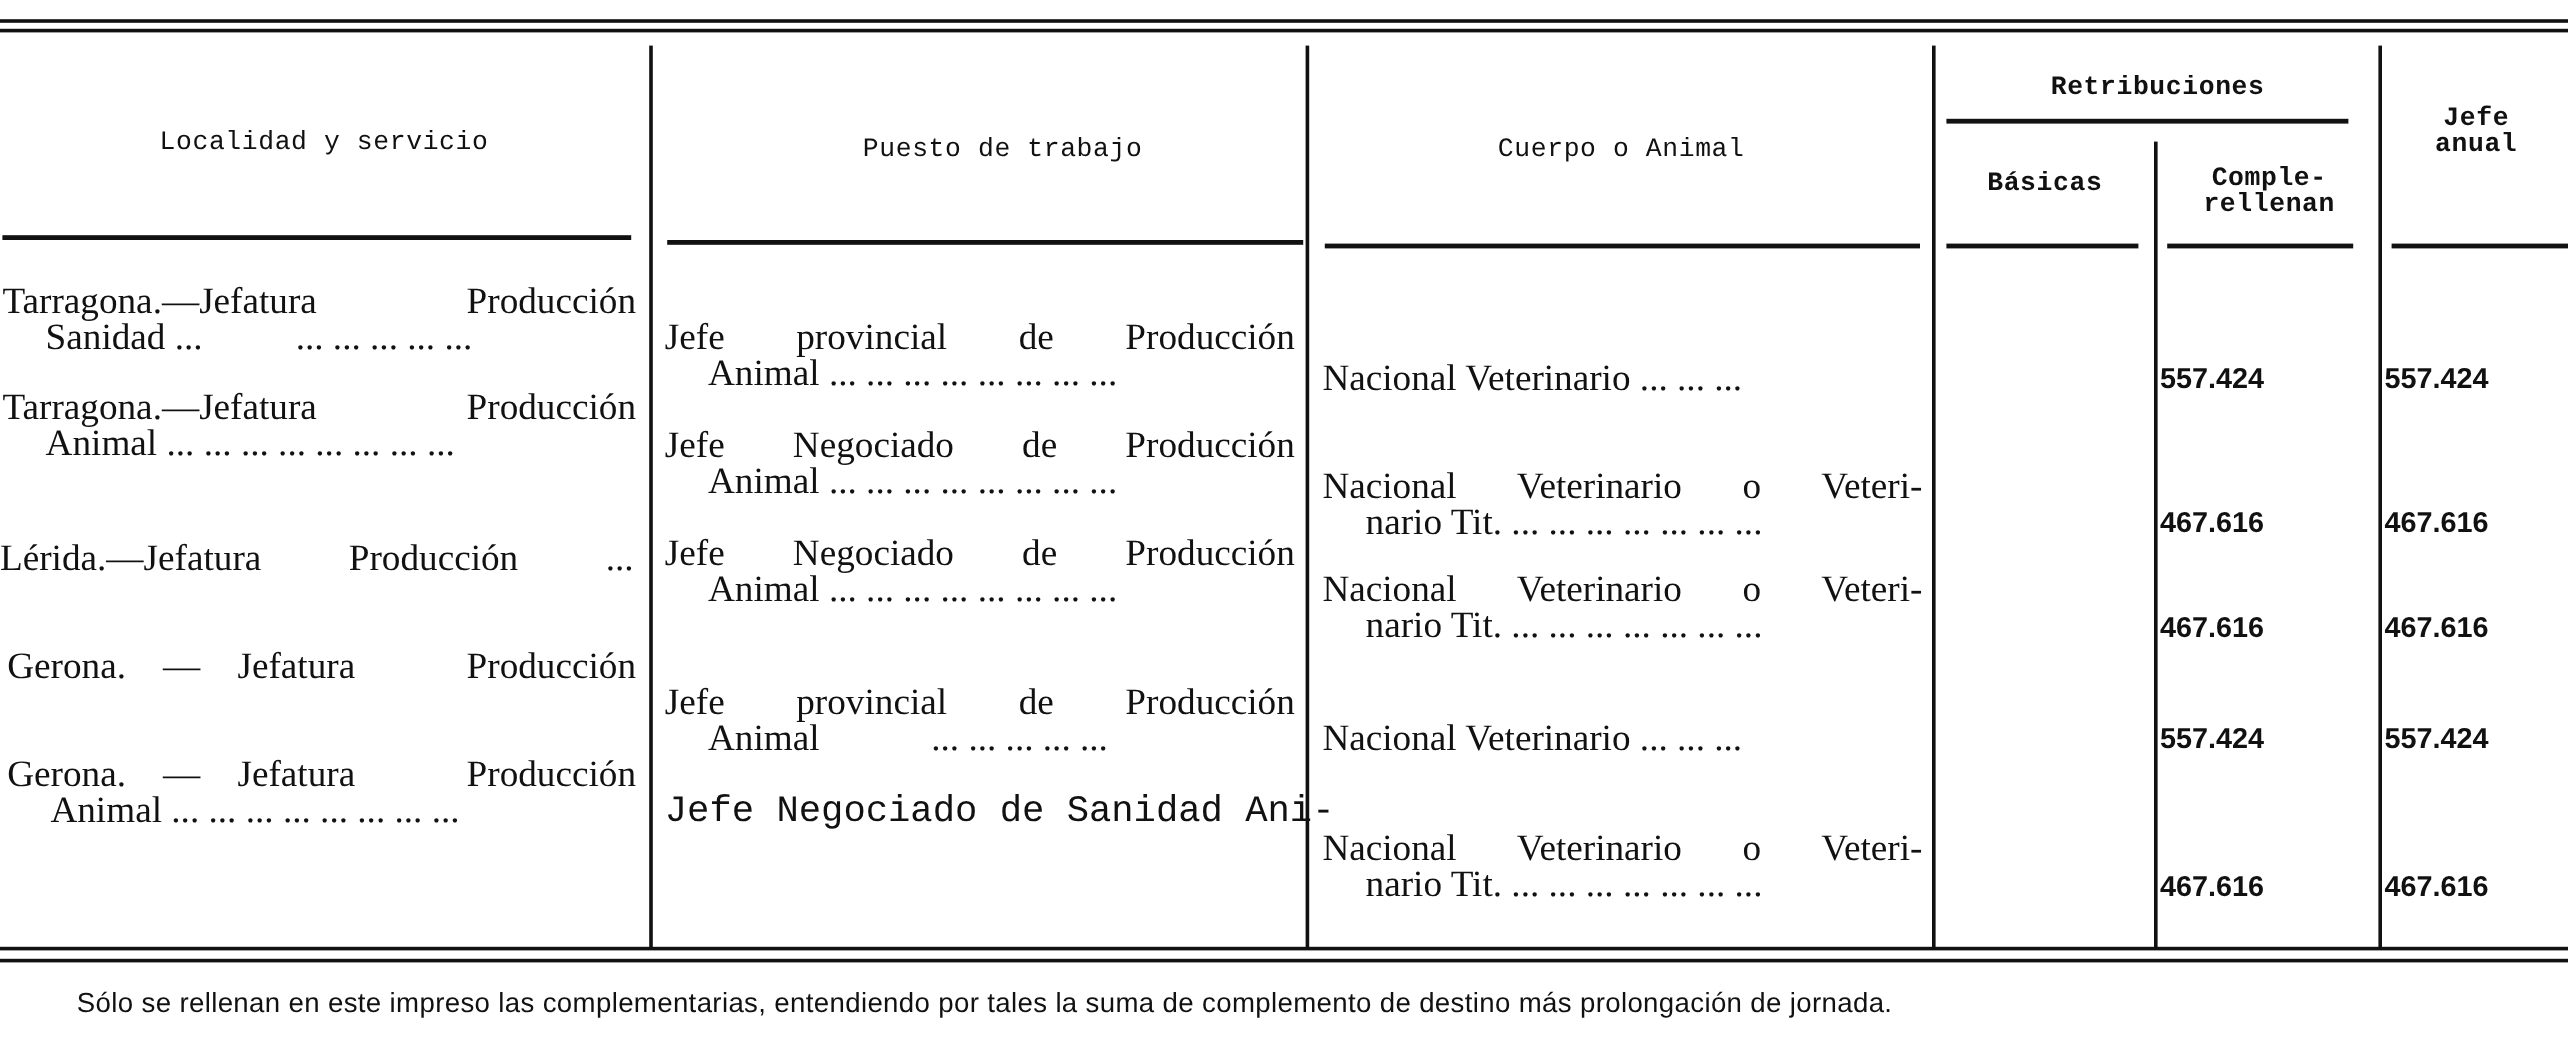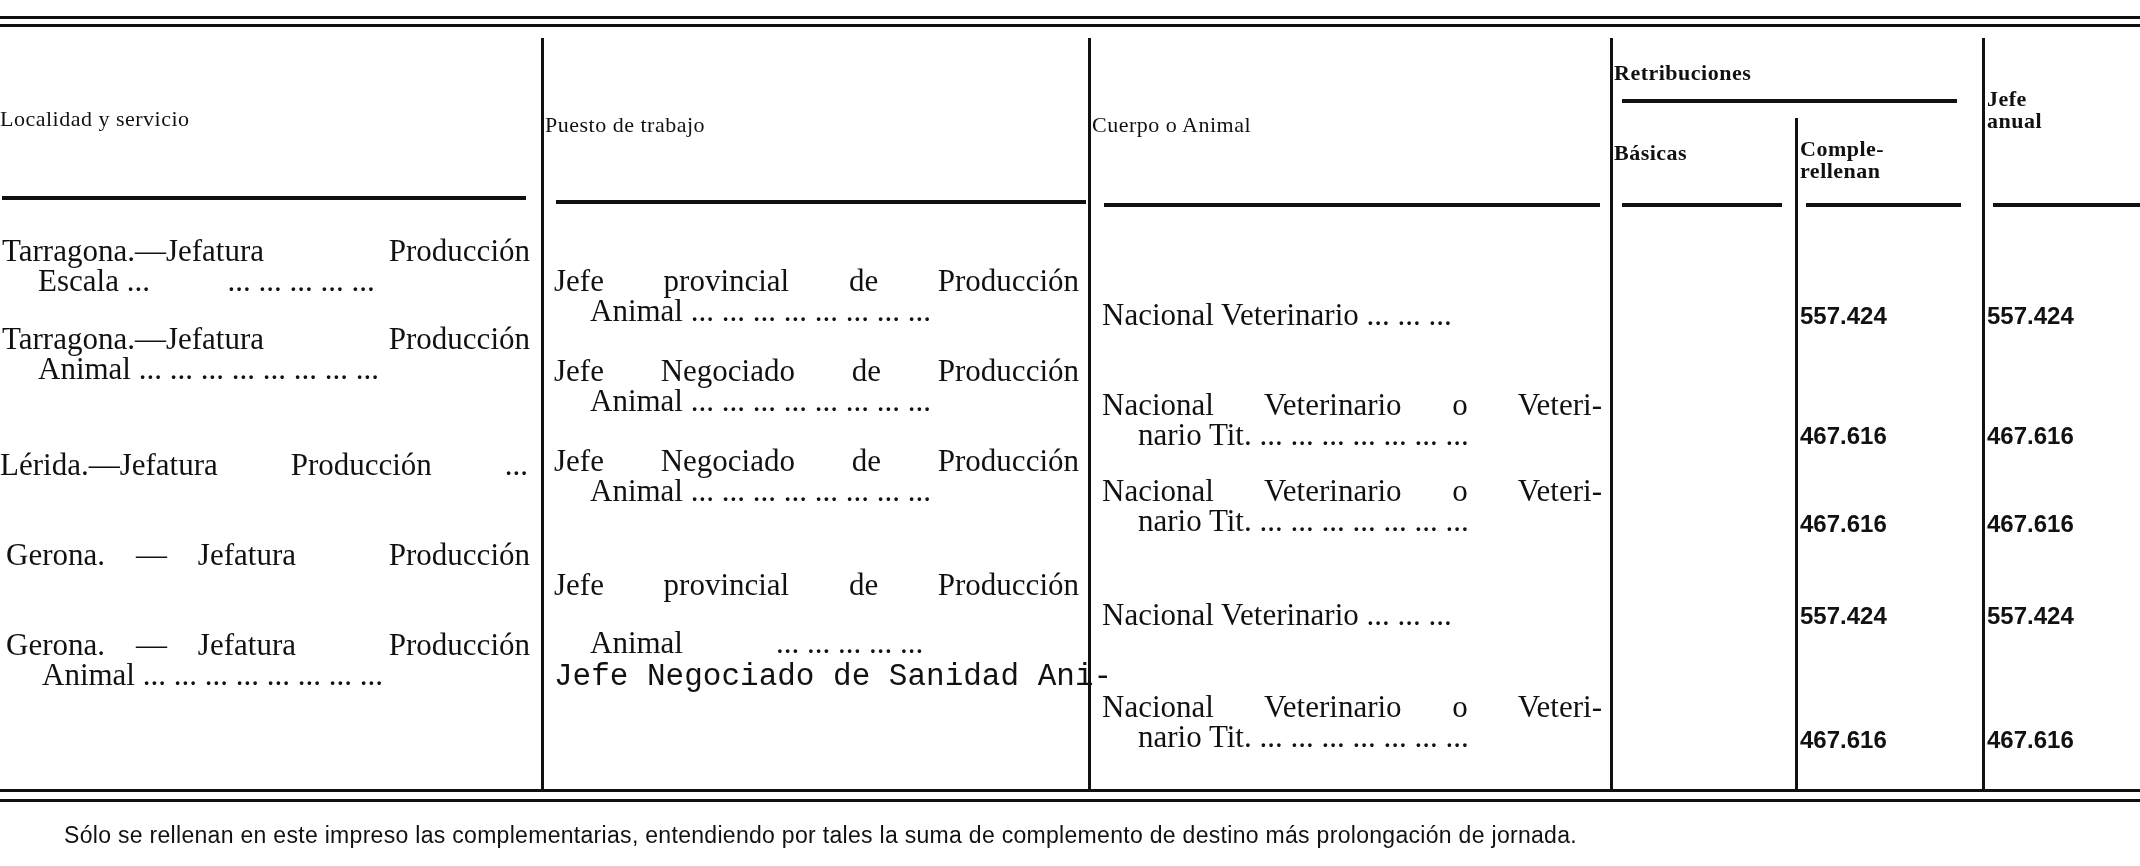--- a/index.html
+++ b/index.html
@@ -4,22 +4,22 @@
 <style>
   html, body { margin: 0; padding: 0; background: #ffffff; }
   body {
     width: 2140px; height: 866px; position: relative; overflow: hidden;
     font-family: "Liberation Serif", "DejaVu Serif", serif;
     color: #111;
   }
   .rule { position: absolute; background: #111; }
   .vline { position: absolute; width: 3px; background: #111; }
   .hdr {
-    position: absolute; font-family: Liberation Serif, serif;
-    font-size: 22px; letter-spacing: 0.5px;
+    position: absolute; font-family: Liberation Mono, monospace;
+    font-size: 22px; text-align: center; letter-spacing: 0.5px;
   }
   .hdr.bold { font-weight: bold; }
   .cell {
     position: absolute; font-size: 31px; line-height: 30px;
     font-family: "Liberation Serif", "DejaVu Serif", serif;
   }
   .cell .l1 { display: block; white-space: nowrap; }
   .cell .l2 { display: block; padding-left: 36px; white-space: nowrap; }
   .just { text-align: justify; text-align-last: justify; }
   .num {
@@ -38,21 +38,21 @@
 <div class="rule" style="left:0;top:16px;width:2140px;height:3px;"></div>
 <div class="rule" style="left:0;top:24px;width:2140px;height:3px;"></div>
 
 <div class="vline" style="left:541px;top:38px;height:752px;"></div>
 <div class="vline" style="left:1088px;top:38px;height:752px;"></div>
 <div class="vline" style="left:1610px;top:38px;height:752px;"></div>
 <div class="vline" style="left:1795px;top:118px;height:672px;"></div>
 <div class="vline" style="left:1982px;top:38px;height:752px;"></div>
 
 <div class="hdr" style="left:0;top:106px;width:540px;">Localidad y servicio</div>
-<div class="hdr" style="left:545px;top:112px;width:543px;">Puesto de trabajo</div>
+<div class="hdr" style="left:545px;top:112px;width:543px;padding-left:19px;">Puesto de trabajo</div>
 <div class="hdr" style="left:1092px;top:112px;width:518px;">Cuerpo o Animal</div>
 <div class="hdr bold" style="left:1614px;top:60px;width:368px;">Retribuciones</div>
 <div class="rule" style="left:1622px;top:99px;width:335px;height:4px;"></div>
 <div class="hdr bold" style="left:1614px;top:140px;width:180px;">Básicas</div>
 <div class="hdr bold" style="left:1800px;top:138px;width:182px;line-height:22px;">
   <span>Comple-</span><br>
   <span>rellenan</span>
 </div>
 <div class="hdr bold" style="left:1987px;top:88px;width:153px;line-height:22px;">
   <span>Jefe</span><br>
@@ -61,21 +61,21 @@
 
 <div class="rule" style="left:2px;top:196px;width:524px;height:4px;"></div>
 <div class="rule" style="left:556px;top:200px;width:530px;height:4px;"></div>
 <div class="rule" style="left:1104px;top:203px;width:496px;height:4px;"></div>
 <div class="rule" style="left:1622px;top:203px;width:160px;height:4px;"></div>
 <div class="rule" style="left:1806px;top:203px;width:155px;height:4px;"></div>
 <div class="rule" style="left:1993px;top:203px;width:147px;height:4px;"></div>
 
 <div class="cell" style="left:2px;top:236px;width:528px;">
   <span class="l1 just">Tarragona.—Jefatura Producción</span>
-  <span class="l2" style="white-space:pre;">Escala ...          ... ... ... ... ...</span>
+  <span class="l2" style="white-space:pre;">Sanidad ...          ... ... ... ... ...</span>
 </div>
 <div class="cell" style="left:2px;top:324px;width:528px;">
   <span class="l1 just">Tarragona.—Jefatura Producción</span>
   <span class="l2">Animal ... ... ... ... ... ... ... ...</span>
 </div>
 <div class="cell" style="left:0;top:450px;width:528px;">
   <span class="l1 just">Lérida.—Jefatura Producción ...</span>
 </div>
 <div class="cell" style="left:6px;top:540px;width:524px;">
   <span class="l1 just" style="white-space:pre;">Gerona. — Jefatura   Producción</span>
@@ -92,21 +92,21 @@
 <div class="cell" style="left:554px;top:356px;width:525px;">
   <span class="l1 just">Jefe Negociado de Producción</span>
   <span class="l2">Animal ... ... ... ... ... ... ... ...</span>
 </div>
 <div class="cell" style="left:554px;top:446px;width:525px;">
   <span class="l1 just">Jefe Negociado de Producción</span>
   <span class="l2">Animal ... ... ... ... ... ... ... ...</span>
 </div>
 <div class="cell" style="left:554px;top:570px;width:525px;">
   <span class="l1 just">Jefe provincial de Producción</span>
-  <span class="l2" style="white-space:pre;margin-top:28px;">Animal            ... ... ... ... ...</span>
+  <span class="l2" style="white-space:pre;">Animal            ... ... ... ... ...</span>
 </div>
 <div class="cell" style="left:554px;top:662px;width:525px;font-family:Liberation Mono, monospace;">
   <span class="l1 just">Jefe Negociado de Sanidad Ani-</span>
 </div>
 
 <div class="cell" style="left:1102px;top:300px;width:500px;">
   <span class="l1">Nacional Veterinario ... ... ...</span>
 </div>
 <div class="cell" style="left:1102px;top:390px;width:500px;">
   <span class="l1 just">Nacional Veterinario o Veteri-</span>

